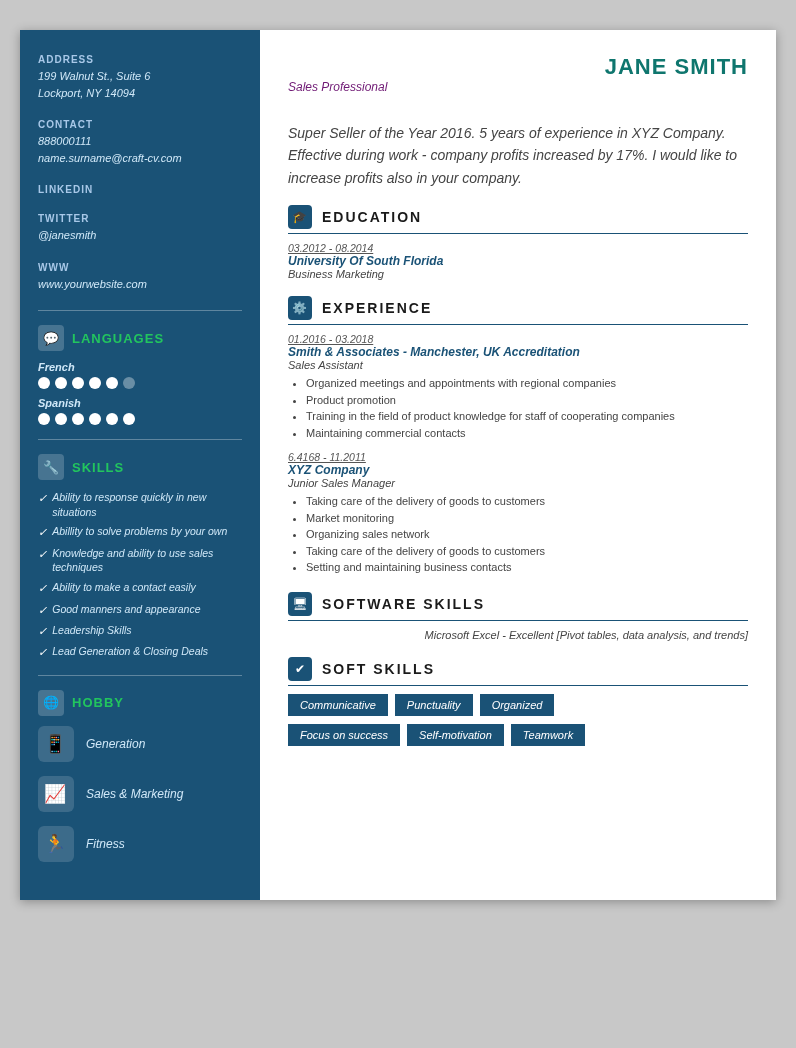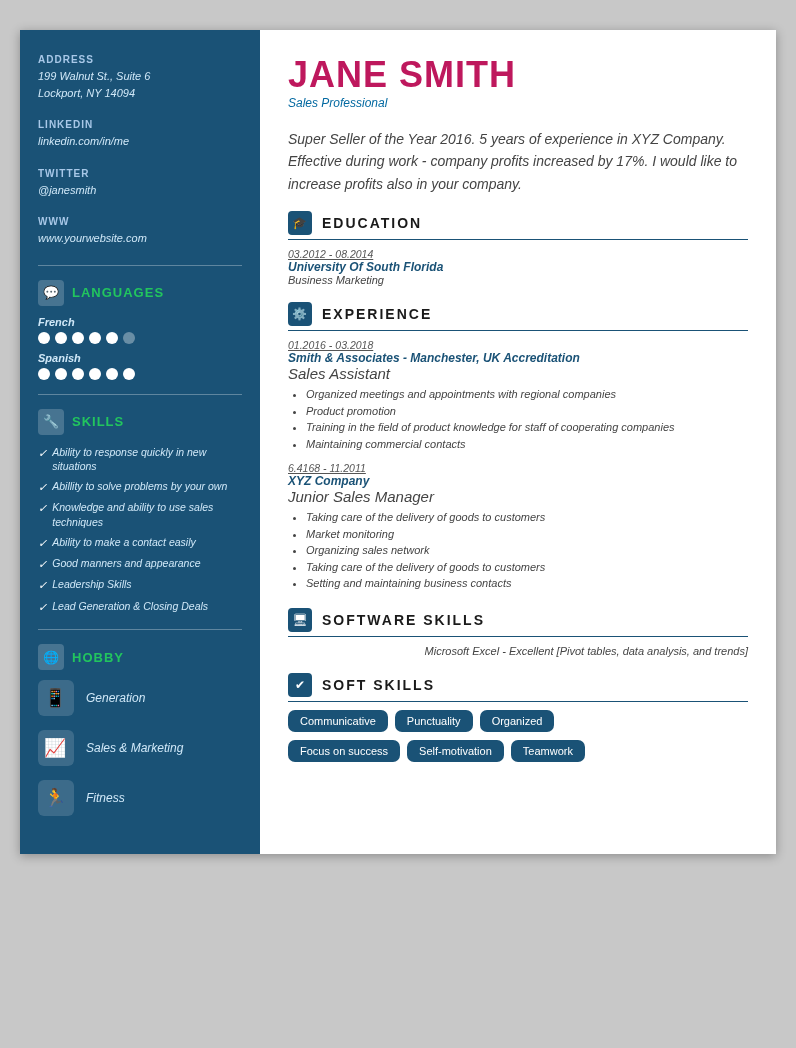--- a/index.html
+++ b/index.html
@@ -133,30 +133,31 @@
       font-size: 12px;
       font-style: italic;
       color: #d0e8f8;
     }
     
     .main {
       flex: 1;
       padding: 24px 28px;
     }
     .name {
-      font-size: 36px;
-      font-weight: bold;
-      color: #be185d;
+      font-size: 22px;
+      font-weight: bold;
+      color: #0f766e;
       letter-spacing: 1px;
       text-transform: uppercase;
+      text-align: right;
     }
     .title {
       font-size: 12px;
-      color: #0369a1;
-      margin-bottom: 18px;
+      color: #701a75;
+      margin-bottom: 28px;
       font-style: italic;
     }
     .summary {
       font-size: 14px;
       color: #444;
       font-style: italic;
       line-height: 1.6;
       margin-bottom: 16px;
     }
     .section-header-main {
@@ -204,48 +205,48 @@
       font-style: italic;
       color: #444;
     }
     .exp-company {
       font-size: 12px;
       font-weight: bold;
       color: #1a5276;
       font-style: italic;
     }
     .exp-role {
-      font-size: 15px;
+      font-size: 11px;
       font-style: italic;
       color: #444;
       margin-bottom: 4px;
     }
     .exp-list {
       list-style: disc;
       padding-left: 18px;
       margin-bottom: 10px;
     }
     .exp-list li {
       font-size: 11px;
-      font-style: italic;
       color: #444;
       line-height: 1.5;
     }
     .soft-skills-row {
       display: flex;
       flex-wrap: wrap;
       gap: 7px;
       margin-bottom: 8px;
     }
     .soft-skill-badge {
       background: #1a5276;
       color: #fff;
       font-size: 11px;
+      font-style: italic;
       padding: 5px 12px;
-      border-radius: 7px;
+      border-radius: 0;
     }
     .software-text {
       font-size: 11px;
       font-style: italic;
       color: #444;
       margin-top: 4px;
       text-align: right;
     }
     .main-section { margin-bottom: 16px; }
   </style>
@@ -254,24 +255,28 @@
 
 <div class="resume-wrapper">
 
   <div class="sidebar">
 
     <div class="sidebar-section">
       <div class="sidebar-label">ADDRESS</div>
       <div class="sidebar-value">199 Walnut St., Suite 6<br>Lockport, NY 14094</div>
     </div>
 
+    <div class="sidebar-section">
+      <div class="sidebar-label">CONTACT</div>
+      <div class="sidebar-value">888000111</div>
+      <div class="sidebar-value">name.surname@craft-cv.com</div>
+    </div>
 
     <div class="sidebar-section">
       <div class="sidebar-label">LINKEDIN</div>
-      <div class="sidebar-value">linkedin.com/in/me</div>
     </div>
 
     <div class="sidebar-section">
       <div class="sidebar-label">TWITTER</div>
       <div class="sidebar-value">@janesmith</div>
     </div>
 
     <div class="sidebar-section">
       <div class="sidebar-label">WWW</div>
       <div class="sidebar-value">www.yourwebsite.com</div>

